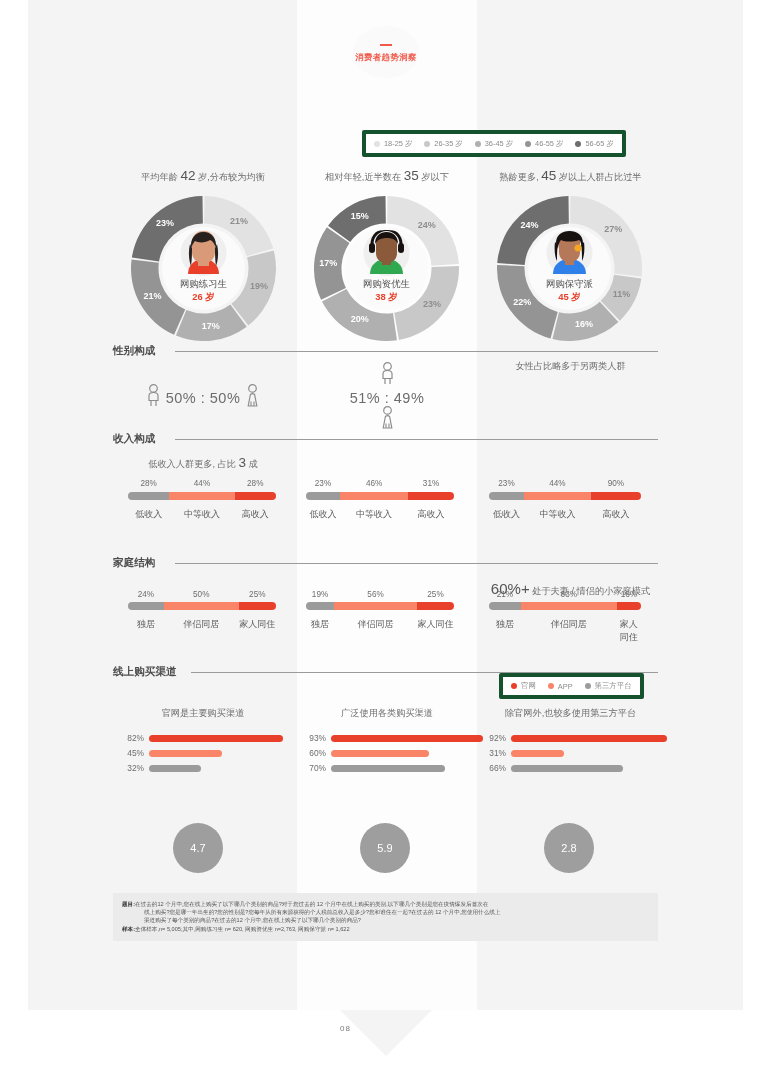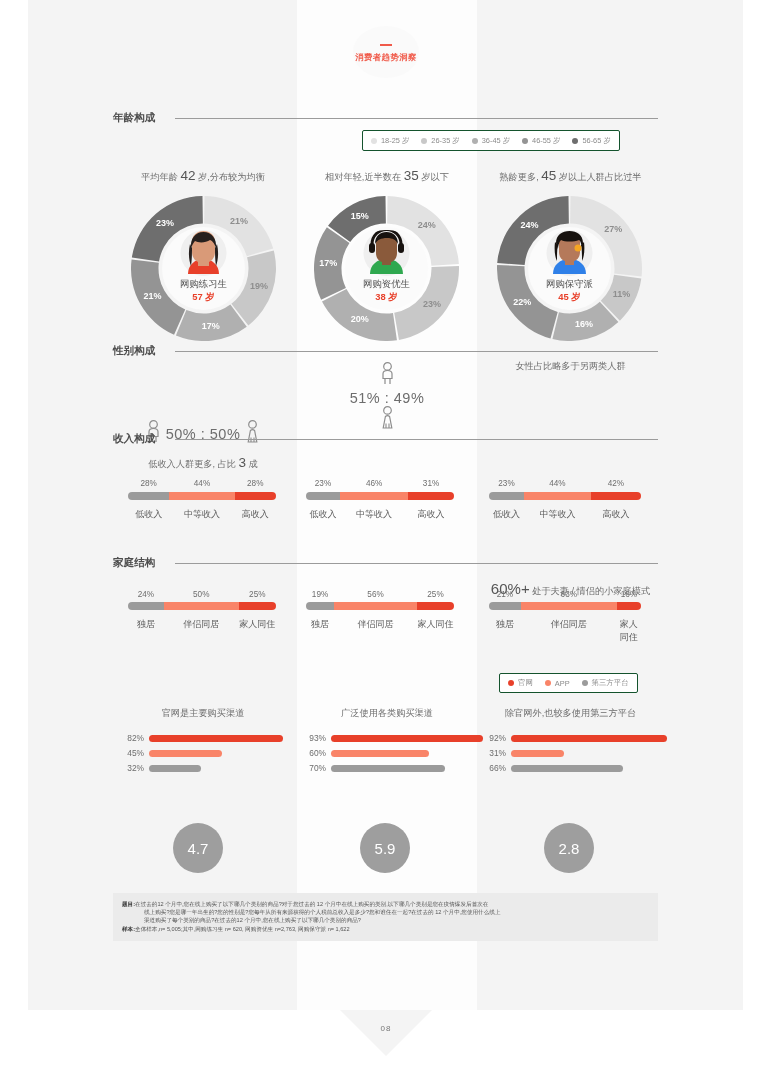--- a/index.html
+++ b/index.html
@@ -13,21 +13,21 @@
   .hdr-circle{position:absolute;left:0;top:0;width:66px;height:52px;border-radius:50%;background:#fafafa;}
   .hdr-dash{position:absolute;left:27px;top:18px;width:12px;height:2px;background:#f05a4a;}
   .hdr-title{position:absolute;left:-6px;top:26px;width:78px;text-align:center;font-size:8.4px;color:#f05a4a;letter-spacing:.4px;font-weight:bold;}
 
   
   .sec{position:absolute;height:14px;}
   .sec-label{position:absolute;left:0;top:0;font-size:10.6px;color:#4d4d4d;font-weight:bold;white-space:nowrap;}
   .sec-rule{position:absolute;top:7px;height:1px;background:#9b9b9b;}
 
   
-  .legbox{position:absolute;border:1px solid #14532d;background:#fff;border-radius:2px;display:flex;align-items:center;}
+  .legbox{position:absolute;border:4px solid #14532d;background:#fff;border-radius:2px;display:flex;align-items:center;}
   .legitem{display:flex;align-items:center;margin:0 6px;font-size:7.4px;color:#8a8a8a;white-space:nowrap;}
   .legdot{width:6px;height:6px;border-radius:50%;margin-right:4px;display:inline-block;}
 
   .coltitle{position:absolute;text-align:center;font-size:9.2px;color:#6d6d6d;white-space:nowrap;}
   .coltitle b{font-size:13.5px;font-weight:normal;color:#555;}
 
   
   .donut{position:absolute;width:145px;height:145px;}
   .donut svg{position:absolute;left:0;top:0;}
   .dhole{position:absolute;left:31px;top:31px;width:83px;height:83px;border-radius:50%;background:#fbfbfb;}
@@ -47,49 +47,45 @@
   .sseg{height:8px;}
   .spct{position:absolute;font-size:8.2px;color:#6d6d6d;text-align:center;}
   .slab{position:absolute;font-size:9px;color:#5a5a5a;text-align:center;}
 
   
   .cbrow{position:absolute;display:flex;align-items:center;}
   .cbpct{font-size:8.4px;color:#6d6d6d;width:26px;text-align:right;margin-right:5px;}
   .cbbar{height:7px;border-radius:3.5px;}
 
   
-  .numcircle{position:absolute;width:50px;height:50px;border-radius:50%;background:#9e9e9e;color:#fff;display:flex;align-items:center;justify-content:center;font-size:15px;}
+  .numcircle{position:absolute;width:50px;height:50px;border-radius:50%;background:#9e9e9e;color:#fff;display:flex;align-items:center;justify-content:center;font-size:11px;}
 
   
   .foot{position:absolute;left:113px;top:893px;width:545px;background:#ebebeb;padding:7px 9px 8px 9px;box-sizing:border-box;}
   .foot p{margin:0;font-size:5.6px;line-height:8.2px;color:#555;}
   .foot b{color:#333;}
   .foot .ind{padding-left:22px;}
 
   
   .pgshape{position:absolute;left:340px;top:1010px;width:92px;height:46px;background:#f4f4f4;clip-path:polygon(0 0,100% 0,50% 100%);}
-  .pgnum{position:absolute;left:340px;top:1024px;width:92px;text-align:center;font-size:8px;color:#777;letter-spacing:1px;}
+  .pgnum{position:absolute;left:340px;top:1024px;width:92px;text-align:left;font-size:8px;color:#777;letter-spacing:1px;}
 </style>
 </head>
 <body>
 
 <div class="page">
   <div class="sheet"></div>
   <div class="bandwhite"></div>
 
   <div class="hdr">
     <div class="hdr-circle"></div>
     <div class="hdr-dash"></div>
     <div class="hdr-title">消费者趋势洞察</div>
   </div>
 
-  <div class="sec" style="left:113px;top:111px;width:545px;">
-    <div class="sec-label">年龄构成</div>
-    <div class="sec-rule" style="left:62px;width:483px;"></div>
-  </div>
   <div class="legbox" id="age-legend" style="left:362px;top:130px;height:19px;padding:0 2px;">
       <div class="legitem">
         <span class="legdot" style="background: rgb(226, 226, 226);"></span>
         <span>18-25 岁</span>
       </div>
       <div class="legitem">
         <span class="legdot" style="background: rgb(200, 200, 200);"></span>
         <span>26-35 岁</span>
       </div>
       <div class="legitem">
@@ -129,21 +125,21 @@
         <svg width="55" height="46" viewBox="0 0 55 46">
           <circle cx="27.5" cy="23" r="23" fill="#efefef"></circle>
    <path d="M12 44c0-9 7-15 15.5-15S43 35 43 44z" fill="#e8402a"></path>
    <path d="M16 12c0-7 5-11 11.5-11S39 5 39 12v10c0 7-5 11-11.5 11S16 29 16 22z" fill="#d99a78"></path>
    <path d="M15 18c-1-9 4-16 12.5-16S41 9 40 18c-1-3-3-7-6-8-4 3-12 3-15 1-2 2-3 5-4 7z" fill="#26201e"></path>
    <path d="M14 14c-2 8-1 17 1 22 1-6 1-14 1-18zM41 14c2 8 1 17-1 22-1-6-1-14-1-18z" fill="#26201e"></path>
    <path d="M22 30h11v6H22z" fill="#d99a78"></path>
         </svg>
       </div>
       <div class="dname">网购练习生</div>
-      <div class="dage">57 岁</div>
+      <div class="dage">26 岁</div>
       <div class="dlab lite" style="left: 91.0524px; top: 20.0427px;">21%</div>
       <div class="dlab lite" style="left: 110.908px; top: 85.2683px;">19%</div>
       <div class="dlab dark" style="left: 62.7598px; top: 124.548px;">17%</div>
       <div class="dlab dark" style="left: 4.53697px; top: 95.2232px;">21%</div>
       <div class="dlab dark" style="left: 17.1282px; top: 22.3429px;">23%</div>
     </div>
   <div class="donut" id="donut-1" style="left:314px;top:196px;">
       <svg width="145" height="145" viewBox="0 0 145 145">
         <path d="M73.51225807458803 0.007067009325439244 A72.5 72.5 0 0 1 144.86265790747024 68.03953583509129 L117.41475318394706 69.73143603557389 A45 45 0 0 0 73.12829811526154 27.50438641958131 Z" fill="#e2e2e2"></path>
         <path d="M144.95898826446415 70.06175889415181 A72.5 72.5 0 0 1 84.95352759895398 143.92240300033382 L80.22977575107488 116.83114668986235 A45 45 0 0 0 117.47454444001224 70.98660896878388 Z" fill="#c8c8c8"></path>
@@ -199,21 +195,21 @@
       <div class="dlab dark" style="left: 70.0484px; top: 123.162px;">16%</div>
       <div class="dlab dark" style="left: 8.17251px; top: 100.885px;">22%</div>
       <div class="dlab dark" style="left: 15.454px; top: 23.8553px;">24%</div>
     </div>
 
   <div class="sec" style="left:113px;top:344px;width:545px;">
     <div class="sec-label">性别构成</div>
     <div class="sec-rule" style="left:62px;width:483px;"></div>
   </div>
   <div class="coltitle" style="left:478px;top:360px;width:185px;">女性占比略多于另两类人群</div>
-  <div class="gwrap" id="gender-0" style="left:113px;top:382px;width:180px;height:32px;margin-top:36px;">
+  <div class="gwrap" id="gender-0" style="left:113px;top:382px;width:180px;height:32px;">
       <span><svg width="15" height="24" viewBox="0 0 15 24">
           <circle cx="7.5" cy="4.4" r="3.8" fill="none" stroke="#8d8d8d" stroke-width="1.2"></circle>
           <path d="M3 16.5v-4.8q0-3.2 4.5-3.2t4.5 3.2v4.8z" fill="none" stroke="#8d8d8d" stroke-width="1.2"></path>
           <path d="M5 16.5v5.5M10 16.5v5.5" stroke="#8d8d8d" stroke-width="1.2"></path>
         </svg></span>
       <span class="gtxt">50% : 50%</span>
       <span><svg width="15" height="24" viewBox="0 0 15 24">
           <circle cx="7.5" cy="4.4" r="3.8" fill="none" stroke="#8d8d8d" stroke-width="1.2"></circle>
           <path d="M3.2 22 L5.4 10.5 Q7.5 8.6 9.6 10.5 L11.8 22 Z" fill="none" stroke="#8d8d8d" stroke-width="1.2"></path>
           <path d="M6 17.5v4.5M9 17.5v4.5" stroke="#8d8d8d" stroke-width="1.1"></path>
@@ -260,21 +256,21 @@
       <div class="slab" style="left: 408.12px; top: 508px; width: 45.88px;">高收入</div>
       <div class="sbar" style="left: 306px; top: 492px; width: 148px;">
         <div class="sseg" style="width: 34.04px; background: rgb(155, 155, 155);"></div>
         <div class="sseg" style="width: 68.08px; background: rgb(249, 132, 104);"></div>
         <div class="sseg" style="width: 45.88px; background: rgb(232, 64, 42);"></div>
       </div>
       <div class="spct" style="left: 489px; top: 479px; width: 34.96px;">23%</div>
       <div class="slab" style="left: 489px; top: 508px; width: 34.96px;">低收入</div>
       <div class="spct" style="left: 523.96px; top: 479px; width: 66.88px;">44%</div>
       <div class="slab" style="left: 523.96px; top: 508px; width: 66.88px;">中等收入</div>
-      <div class="spct" style="left: 590.84px; top: 479px; width: 50.16px;">42%</div>
+      <div class="spct" style="left: 590.84px; top: 479px; width: 50.16px;">90%</div>
       <div class="slab" style="left: 590.84px; top: 508px; width: 50.16px;">高收入</div>
       <div class="sbar" style="left: 489px; top: 492px; width: 152px;">
         <div class="sseg" style="width: 34.96px; background: rgb(155, 155, 155);"></div>
         <div class="sseg" style="width: 66.88px; background: rgb(249, 132, 104);"></div>
         <div class="sseg" style="width: 50.16px; background: rgb(232, 64, 42);"></div>
       </div>
     </div>
 
   <div class="sec" style="left:113px;top:556px;width:545px;">
     <div class="sec-label">家庭结构</div>
@@ -312,20 +308,24 @@
       <div class="slab" style="left: 520.92px; top: 618px; width: 95.76px;">伴侣同居</div>
       <div class="spct" style="left: 616.68px; top: 590px; width: 24.32px;">16%</div>
       <div class="slab" style="left: 616.68px; top: 618px; width: 24.32px;">家人同住</div>
       <div class="sbar" style="left: 489px; top: 602px; width: 152px;">
         <div class="sseg" style="width: 31.92px; background: rgb(155, 155, 155);"></div>
         <div class="sseg" style="width: 95.76px; background: rgb(249, 132, 104);"></div>
         <div class="sseg" style="width: 24.32px; background: rgb(232, 64, 42);"></div>
       </div>
     </div>
 
+  <div class="sec" style="left:113px;top:665px;width:545px;">
+    <div class="sec-label">线上购买渠道</div>
+    <div class="sec-rule" style="left:78px;width:467px;"></div>
+  </div>
   <div class="legbox" id="channel-legend" style="left:499px;top:673px;height:18px;padding:0 2px;">
       <div class="legitem">
         <span class="legdot" style="background: rgb(232, 64, 42);"></span>
         <span>官网</span>
       </div>
       <div class="legitem">
         <span class="legdot" style="background: rgb(249, 132, 104);"></span>
         <span>APP</span>
       </div>
       <div class="legitem">

